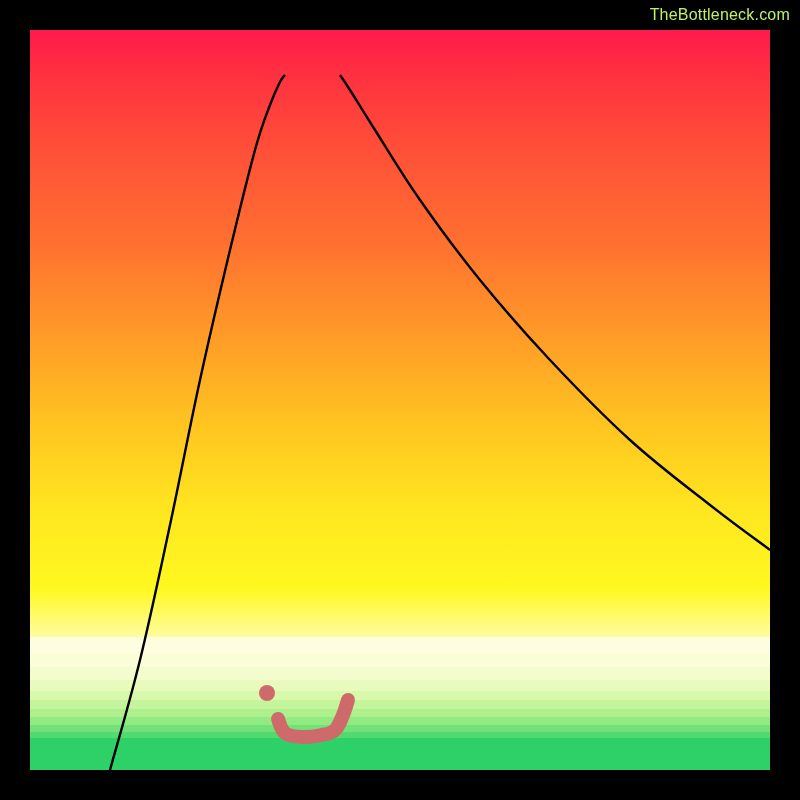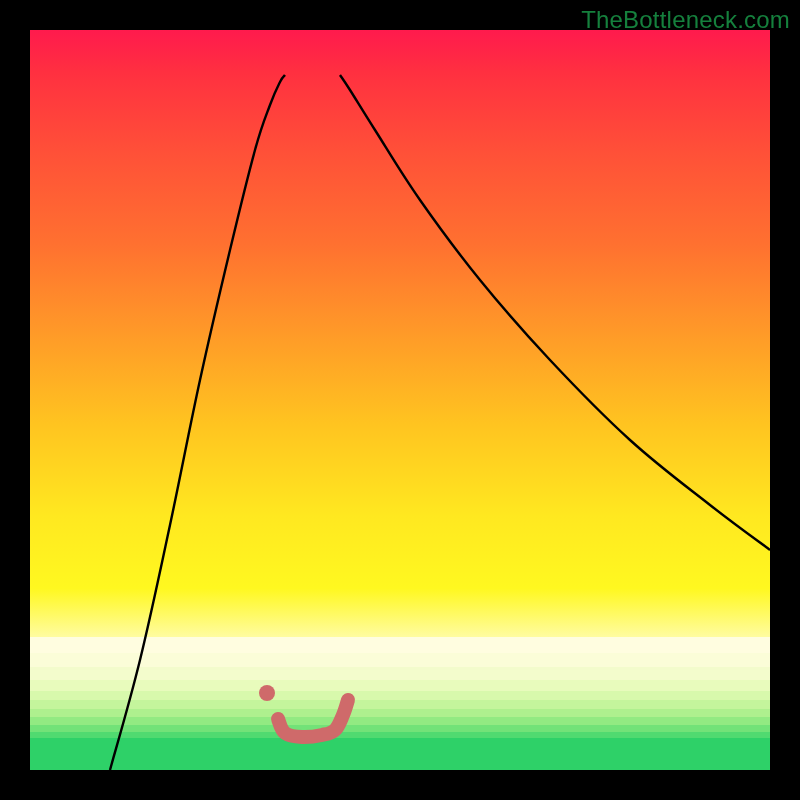--- a/index.html
+++ b/index.html
@@ -40,22 +40,22 @@
   .band {
     position: absolute;
     left: 0;
     width: 100%;
     z-index: 2;
   }
   .watermark {
     position: absolute;
     top: 6px;
     right: 10px;
-    color: #15803d;
-    font-size: 24px;
+    color: #bef264;
+    font-size: 16px;
     font-weight: 500;
     letter-spacing: 0.2px;
     z-index: 20;
   }
   svg.curves {
     position: absolute;
     left: 0;
     top: 0;
     width: 100%;
     height: 100%;

